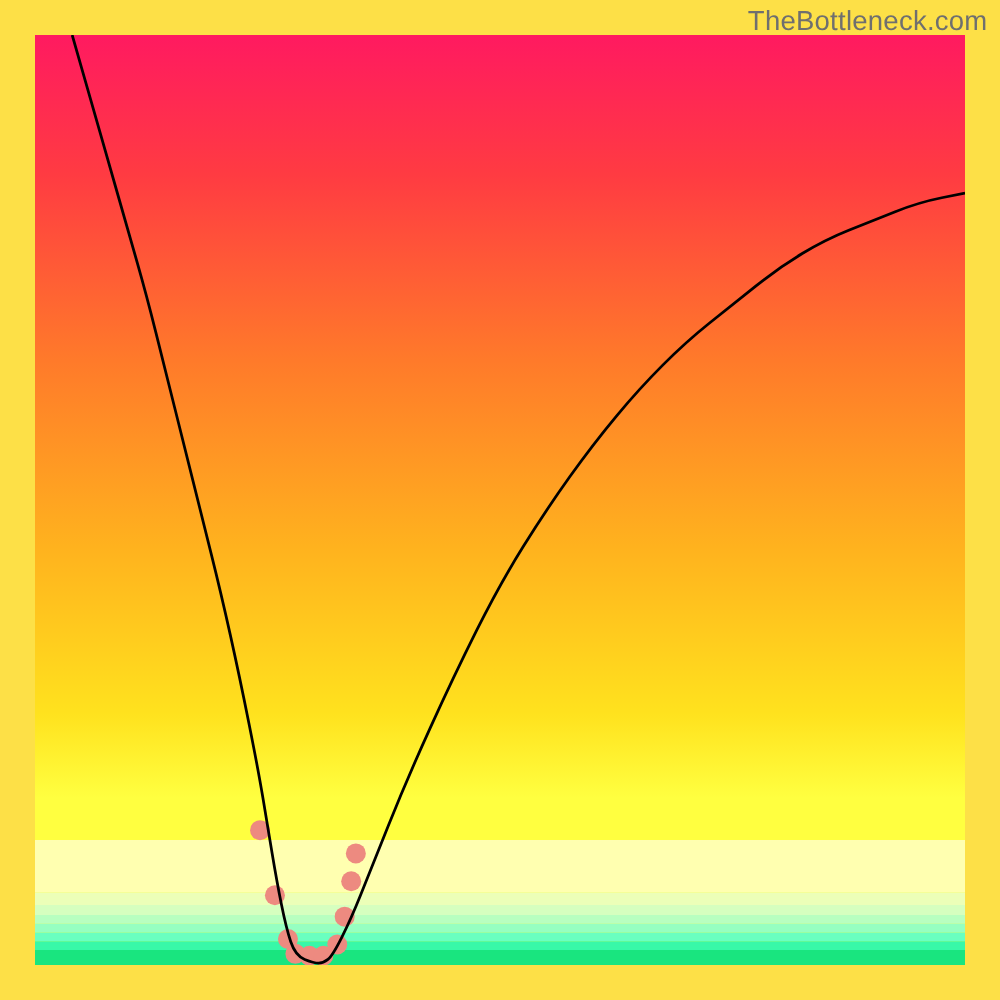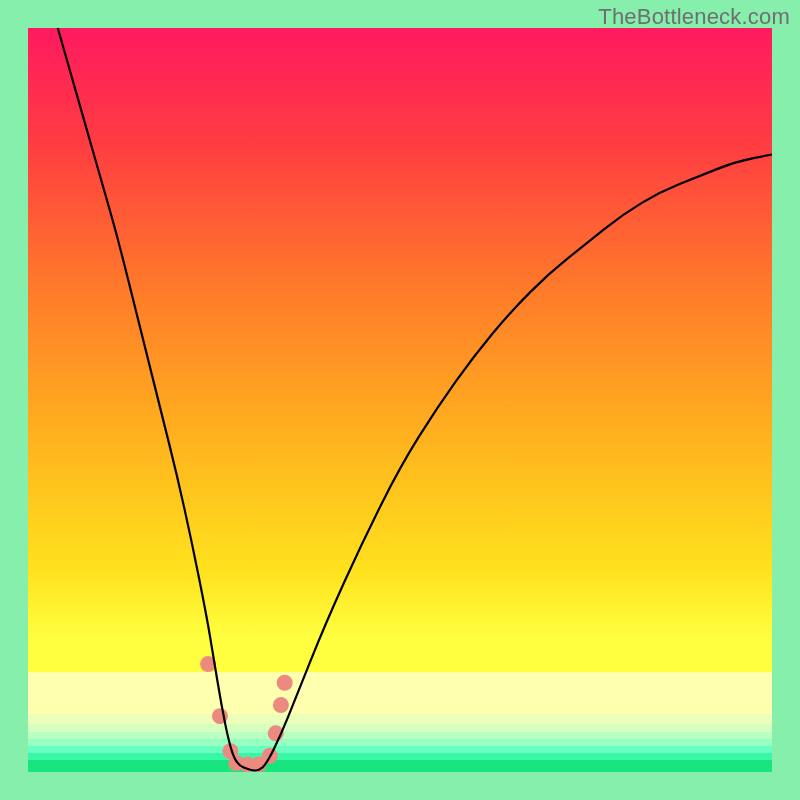--- a/index.html
+++ b/index.html
@@ -10,21 +10,21 @@
     overflow: hidden;
     background: #000;
     font-family: Arial, Helvetica, sans-serif;
   }
   .frame {
     position: absolute;
     top: 0;
     left: 0;
     width: 800px;
     height: 800px;
-    background: #86efac;
+    background: #fde047;
   }
   .plot {
     position: absolute;
     top: 28px;
     left: 28px;
     width: 744px;
     height: 744px;
     overflow: hidden;
   }
   .gradient {

